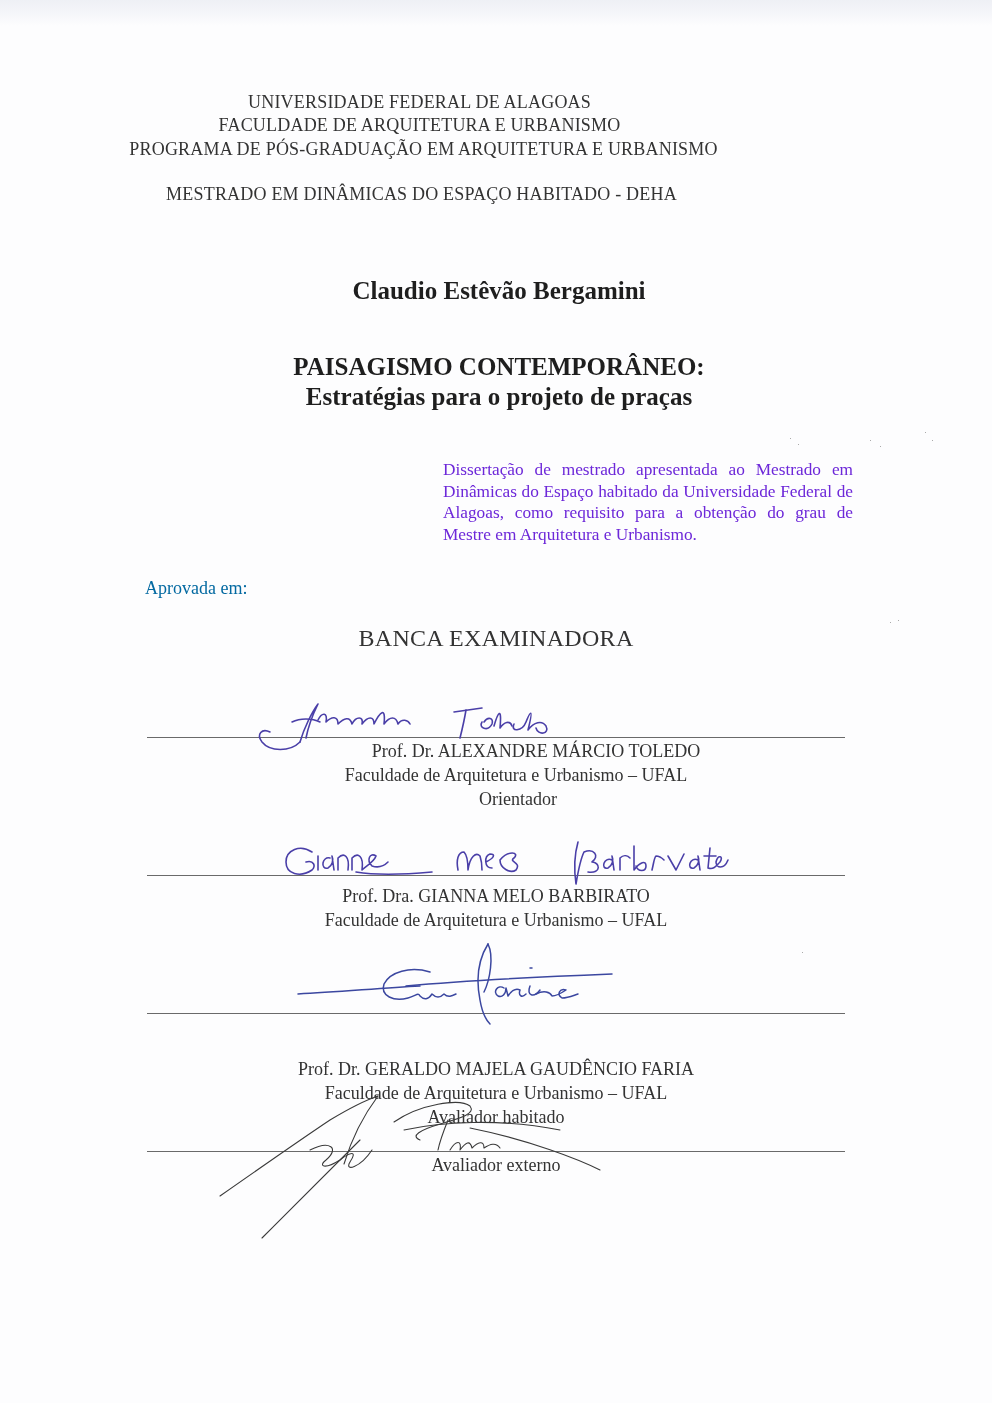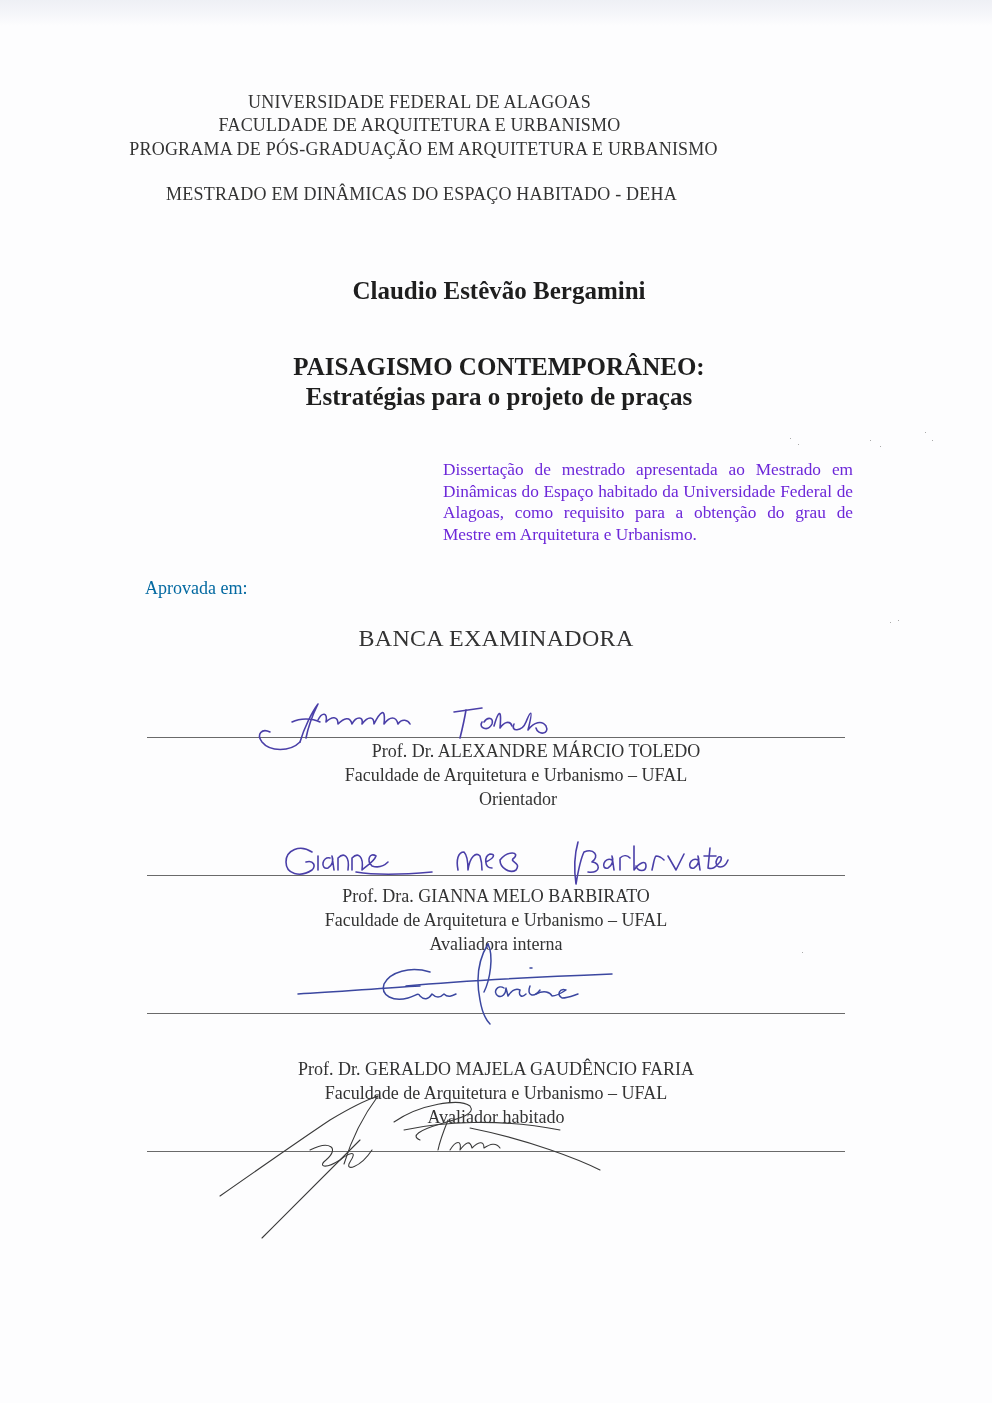--- a/index.html
+++ b/index.html
@@ -125,32 +125,32 @@
 <div class="member" style="top:739px; left:40px;">
   <div>Prof. Dr. ALEXANDRE MÁRCIO TOLEDO</div>
   <div style="margin-left:-40px;">Faculdade de Arquitetura e Urbanismo – UFAL</div>
   <div style="margin-left:-36px;">Orientador</div>
 </div>
 
 <div class="sig-line" style="top:875px;"></div>
 <div class="member" style="top:877px; left:0px;margin-top:7px;">
   <div>Prof. Dra. GIANNA MELO BARBIRATO</div>
   <div>Faculdade de Arquitetura e Urbanismo – UFAL</div>
-  <div>Avaliadora interna</div>
 </div>
 
 <div class="sig-line" style="top:1013px;"></div>
 <div class="member" style="top:1015px;margin-top:42px;">
   <div>Prof. Dr. GERALDO MAJELA GAUDÊNCIO FARIA</div>
   <div>Faculdade de Arquitetura e Urbanismo – UFAL</div>
   <div>Avaliador habitado</div>
 </div>
 
 <div class="sig-line" style="top:1151px;"></div>
 <div class="member" style="top:1153px;">
+  <div>Avaliador externo</div>
 </div>
 
 <svg class="sig-svg" viewBox="0 0 992 1403">
 
   <g id="sig1" fill="none" stroke-width="1.6" stroke-linecap="round" stroke-linejoin="round" stroke="#4a3fa8">
     <path d="M300,742 C290,752 270,752 262,742 C256,734 262,728 270,732"></path>
     <path d="M300,742 C304,728 312,712 318,704 C312,716 308,728 306,738"></path>
     <path d="M292,722 C300,718 312,718 320,722"></path>
     <path d="M318,720 C322,712 328,712 326,722 C332,716 338,716 338,724 C344,718 350,716 352,724 C356,716 364,716 362,724 C368,716 374,716 374,724 C380,712 386,706 384,724 C390,716 396,716 398,724 C402,718 408,720 410,724"></path>
     <path d="M454,712 L482,708"></path>

